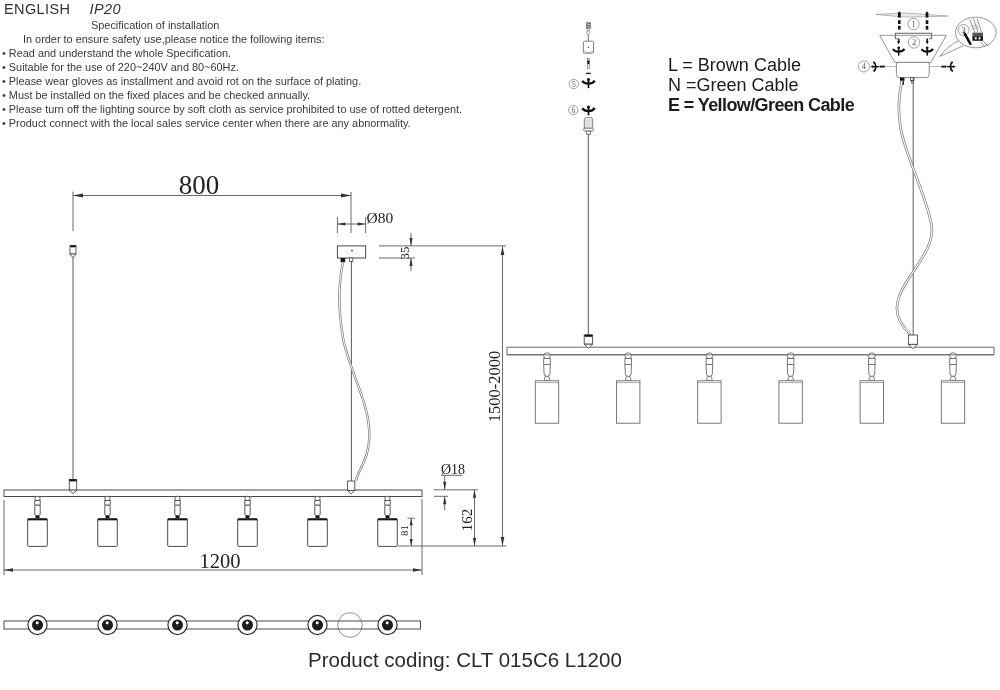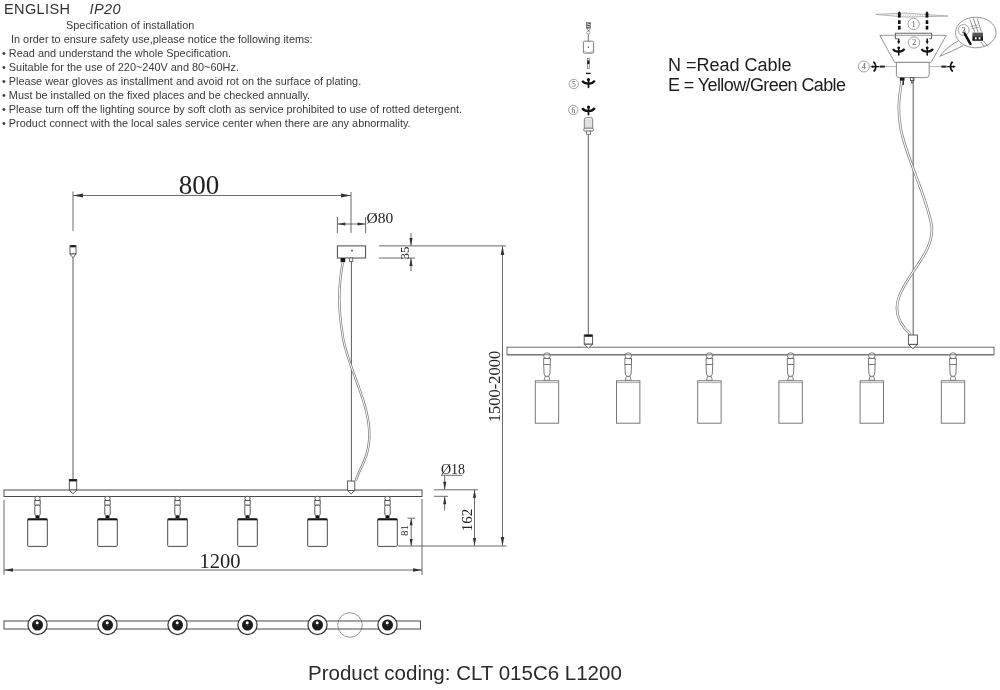--- a/index.html
+++ b/index.html
@@ -7,36 +7,37 @@
      font-family:"Liberation Sans",sans-serif;}
 .abs{position:absolute;}
 .spec{font-size:10.9px;line-height:14px;color:#3a3a3a;white-space:nowrap;}
 </style>
 </head>
 <body>
 
 <div class="abs" style="left:4px;top:1px;font-size:14.5px;color:#333;letter-spacing:0.4px;">ENGLISH<span style="margin-left:19px;font-style:italic;">IP20</span></div>
 
 <div class="abs spec" style="left:2px;top:18.2px;">
-<div style="margin-left:64px;">Specification of installation</div>
-<div style="margin-left:9px;">In order to ensure safety use,please notice the following items:</div>
+<div style="margin-left:89px;">Specification of installation</div>
+<div style="margin-left:21px;">In order to ensure safety use,please notice the following items:</div>
 <div>• Read and understand the whole Specification.</div>
 <div>• Suitable for the use of 220~240V and 80~60Hz.</div>
 <div>• Please wear gloves as installment and avoid rot on the surface of plating.</div>
 <div>• Must be installed on the fixed places and be checked annually.</div>
 <div>• Please turn off the lighting source by soft cloth as service prohibited to use of rotted detergent.</div>
 <div>• Product connect with the local sales service center when there are any abnormality.</div>
 </div>
 
 <div class="abs" style="left:668px;top:55.4px;font-size:18px;line-height:20px;color:#1c1c1c;">
-    <div>N =Read Cable</div>
-    <div style="letter-spacing:-0.6px;">E = Yellow/Green Cable</div>
+<div>L = Brown Cable</div>
+    <div>N =Green Cable</div>
+    <div style="letter-spacing:-0.6px;font-weight:bold;">E = Yellow/Green Cable</div>
 </div>
 
-<div class="abs" style="left:308px;top:648px;font-size:20.5px;color:#2b2b2b;margin-top:13px;">Product coding: CLT 015C6 L1200</div>
+<div class="abs" style="left:308px;top:648px;font-size:20.5px;color:#2b2b2b;">Product coding: CLT 015C6 L1200</div>
 <svg class="abs" style="left:0;top:0" width="1000" height="690" viewBox="0 0 1000 690">
 <g fill="none" stroke-linecap="butt">
 
 <rect x="4" y="490" width="418" height="6.5" fill="#fff" stroke="#4a4a4a" stroke-width="1"></rect>
 
 <g stroke="#4a4a4a" stroke-width="0.9">
         <rect x="34.9" y="496.3" width="5.2" height="4.3" rx="2" fill="#fff"></rect>
         <rect x="34.8" y="500.5" width="5.4" height="4.7" fill="#fff"></rect>
         <rect x="34.8" y="505.2" width="5.4" height="10.3" rx="1.5" fill="#fff"></rect>
         <rect x="35.5" y="515.7" width="4" height="2.9" fill="#161616" stroke="none"></rect>

